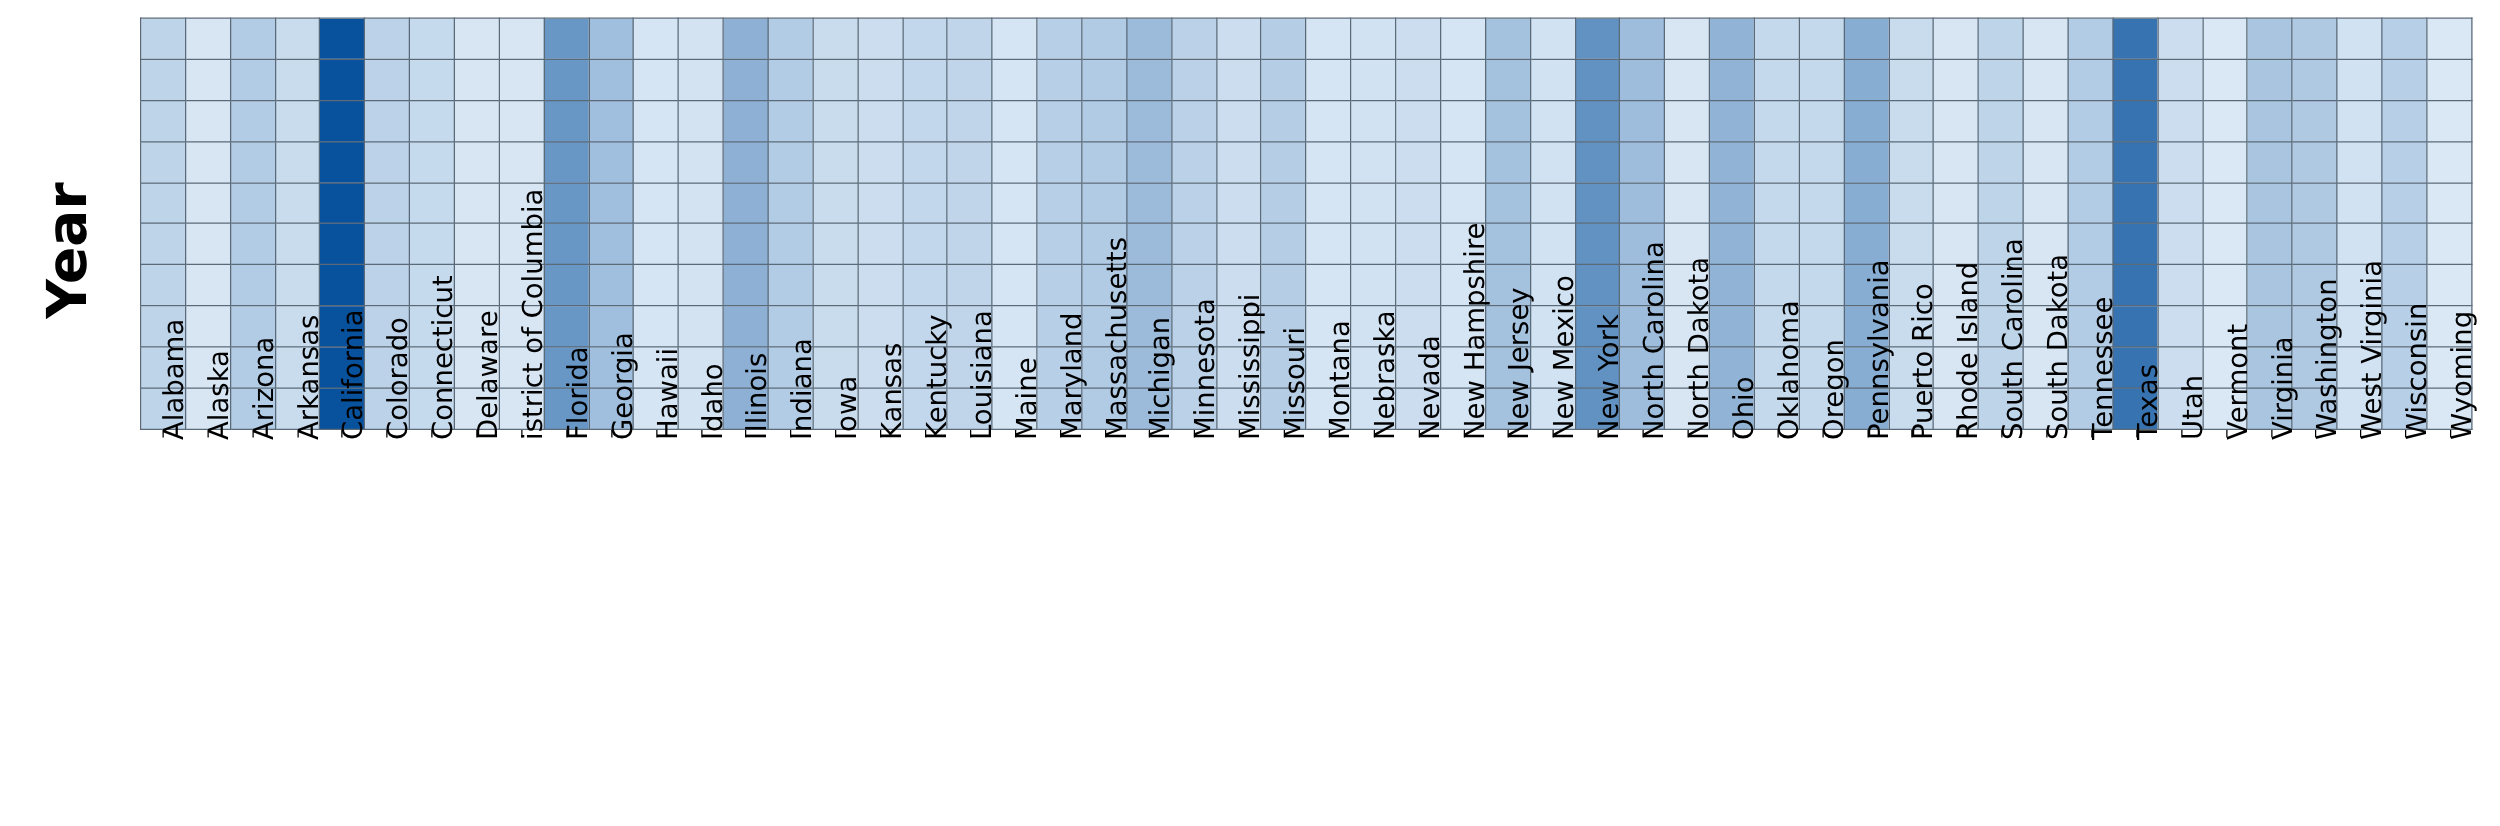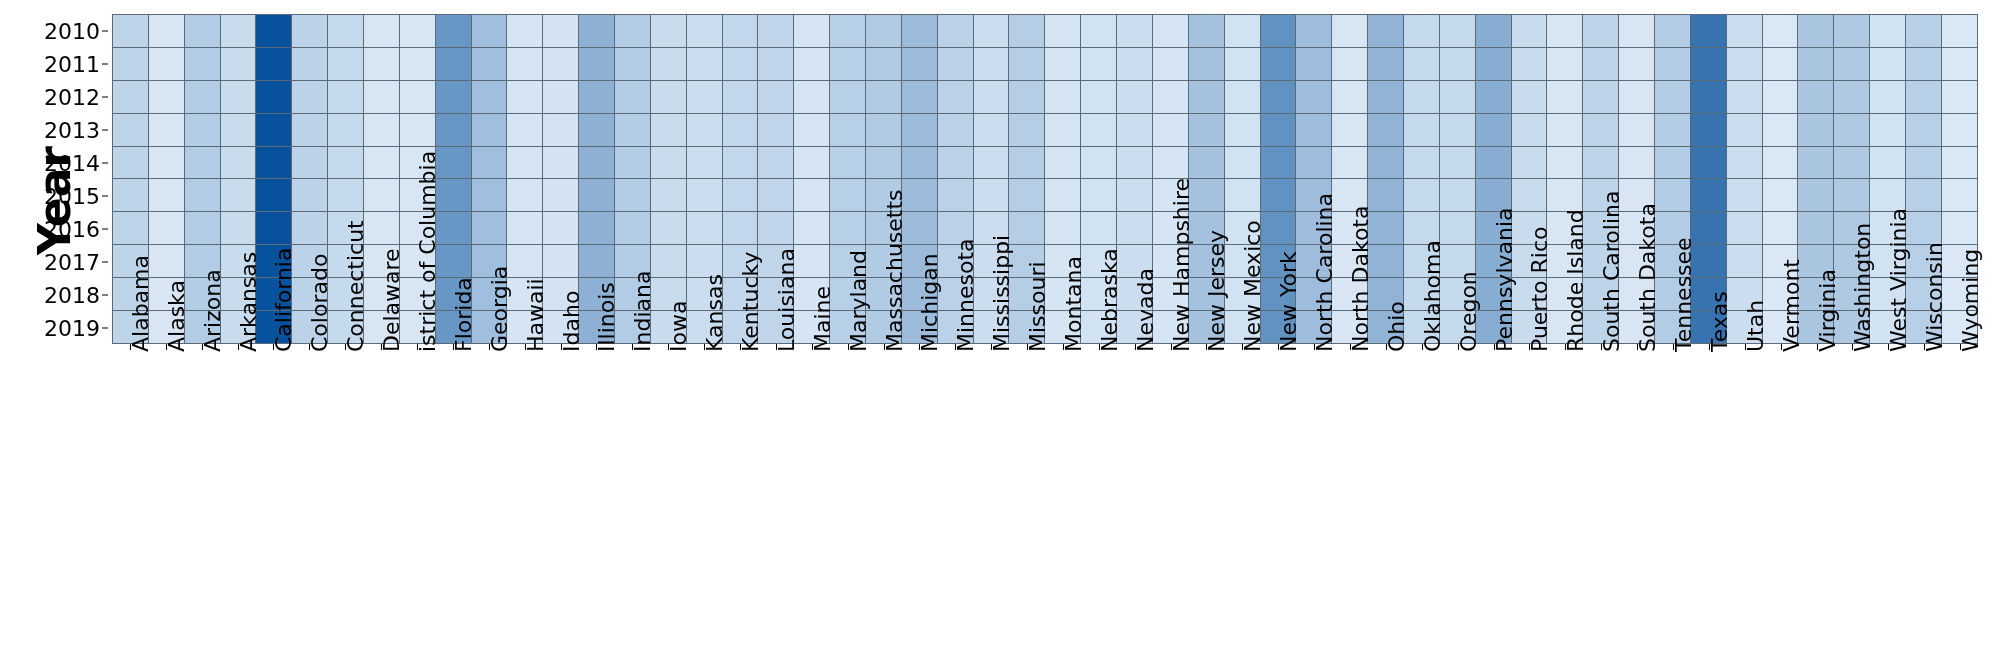--- a/index.html
+++ b/index.html
@@ -81,32 +81,20 @@
     background:#000;
   }
 </style>
 </head>
 <body>
 
 <div class="wrap">
 
   <div class="ylabel">Year</div>
 
-  <div class="yticks">
-      <div class="ytick" style="top: 16.5px;">2010</div>
-      <div class="ytick" style="top: 49.5px;">2011</div>
-      <div class="ytick" style="top: 82.5px;">2012</div>
-      <div class="ytick" style="top: 115.5px;">2013</div>
-      <div class="ytick" style="top: 148.5px;">2014</div>
-      <div class="ytick" style="top: 181.5px;">2015</div>
-      <div class="ytick" style="top: 214.5px;">2016</div>
-      <div class="ytick" style="top: 247.5px;">2017</div>
-      <div class="ytick" style="top: 280.5px;">2018</div>
-      <div class="ytick" style="top: 313.5px;">2019</div>
-    </div>
 
   <div class="plot">
     <table class="hm">
         <tbody>
           <tr>
             <td style="background: rgb(190, 212, 233);"></td>
             <td style="background: rgb(216, 230, 244);"></td>
             <td style="background: rgb(179, 204, 229);"></td>
             <td style="background: rgb(201, 220, 238);"></td>
             <td style="background: rgb(8, 81, 156);"></td>

